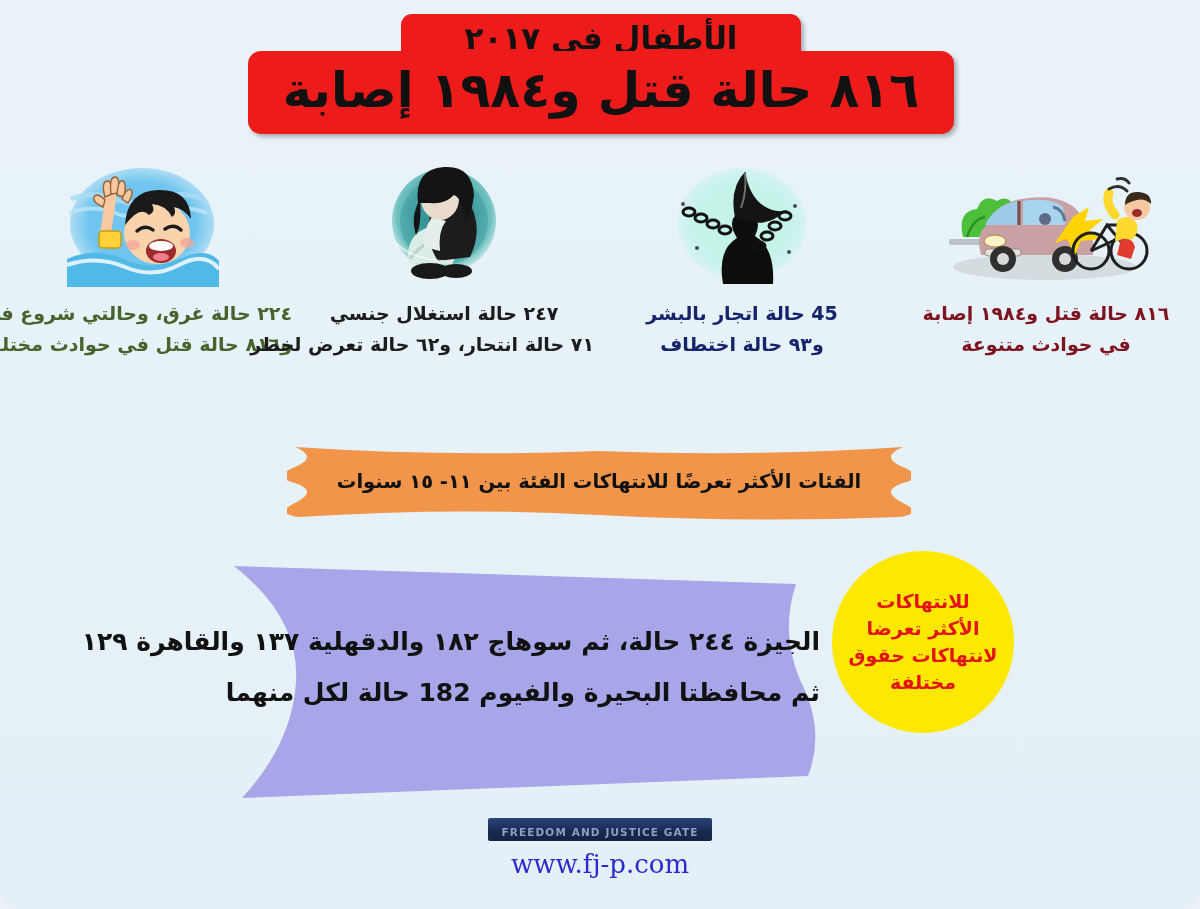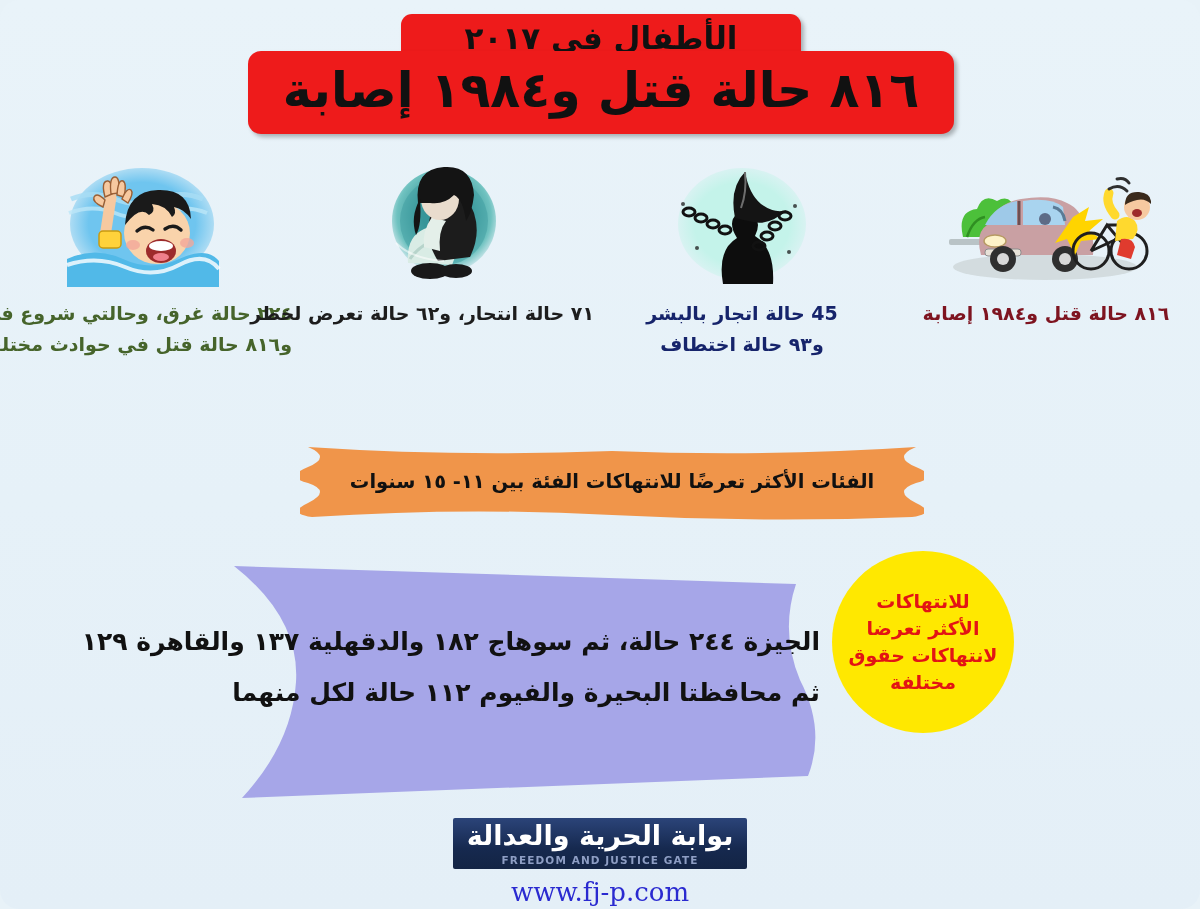--- a/index.html
+++ b/index.html
@@ -40,21 +40,21 @@
   #card-drowning{left:-8px;}
   #card-sexual{left:294px;}
   #card-trafficking{left:592px;}
   #card-accidents{left:896px;}
   #card-drowning .cap{color:#46642b;}
   #card-sexual  .cap{color:#1d1d1d;}
   #card-trafficking .cap{color:#16246b;}
   #card-accidents .cap{color:#7e1420;}
 
   
-  .orange-ribbon{position:absolute;left:300px;top:437px;width:624px;height:88px;}
+  .orange-ribbon{position:absolute;left:287px;top:437px;width:624px;height:88px;}
   .orange-ribbon .txt{
     position:absolute;inset:0;display:flex;align-items:center;justify-content:center;
     direction:rtl;font-weight:bold;font-size:19.5px;color:#111;letter-spacing:0;
     padding:0 46px;box-sizing:border-box;text-align:center;
   }
 
   
   .purple-banner{position:absolute;left:232px;top:560px;width:650px;height:240px;}
   .purple-banner .txt{
     position:absolute;left:28px;top:56px;width:560px;
@@ -165,20 +165,21 @@
           <ellipse cx="66" cy="40" rx="19" ry="21" fill="#e9dccd"></ellipse>
           <path d="M44 44 q-4 -34 26 -36 q28 -2 30 28 q-2 18 -8 26 q-3 -22 -12 -26 q-10 10 -24 8z" fill="#141414"></path>
           <path d="M46 40 q2 26 -4 36 q-6 -18 4 -36z" fill="#141414"></path>
 
           <ellipse cx="56" cy="112" rx="19" ry="8" fill="#191919"></ellipse>
           <ellipse cx="82" cy="112" rx="16" ry="7" fill="#191919"></ellipse>
           <path d="M22 84 q16 16 48 18" stroke="#ffffff" stroke-width="2" fill="none" opacity=".55"></path>
         </svg>
       </div>
       <div class="cap">
+        <div>٢٤٧ حالة استغلال جنسي</div>
         <div>٧١ حالة انتحار، و٦٢ حالة تعرض لخطر</div>
       </div>
     </div>
 
     <div class="card" id="card-trafficking">
       <div class="art">
         <svg width="150" height="128" viewBox="0 0 150 128" aria-hidden="true">
           <defs>
             <radialGradient id="gMintBlob" cx="50%" cy="50%" r="60%">
               <stop offset="62%" stop-color="#c4f3ea"></stop>
@@ -256,20 +257,21 @@
           <ellipse cx="196" cy="50" rx="5" ry="4" fill="#9d2b2b"></ellipse>
           <path d="M174 52 q-10 -12 -6 -22" stroke="#ffd92e" stroke-width="9" stroke-linecap="round" fill="none"></path>
           <g stroke="#2f2f2f" stroke-width="3" fill="none" stroke-linecap="round">
             <path d="M168 26 q10 -6 18 2"></path>
               <path d="M176 16 q8 -2 12 4"></path>
           </g>
         </svg>
       </div>
       <div class="cap">
         <div>٨١٦ حالة قتل و١٩٨٤ إصابة</div>
+        <div>في حوادث متنوعة</div>
       </div>
     </div>
   </div>
 
   <div class="orange-ribbon">
     <svg width="624" height="88" viewBox="0 0 624 88" aria-hidden="true">
       <path d="M8 10
                q24 10 0 20 q-24 10 0 16 q24 8 0 20 q-22 10 4 14
                q150 -10 300 -2 q150 8 300 2
                q26 -4 4 -14 q-24 -12 0 -20 q24 -6 0 -16 q-24 -10 0 -20
@@ -280,34 +282,33 @@
 
   <div class="purple-banner">
     <svg width="650" height="240" viewBox="0 0 650 240" aria-hidden="true">
       <path d="M2 6
                q66 52 62 116 q-4 62 -54 116
                l566 -22
                q18 -46 -8 -96 q-20 -48 -4 -96z" fill="#a6a6e8"></path>
     </svg>
     <div class="txt">
       <div>الجيزة ٢٤٤ حالة، ثم سوهاج ١٨٢ والدقهلية ١٣٧ والقاهرة ١٢٩</div>
-      <div>ثم محافظتا البحيرة والفيوم ١١٢ حالة لكل منهما</div>
+      <div>ثم محافظتا البحيرة والفيوم 182 حالة لكل منهما</div>
     </div>
   </div>
 
   <div class="yellow-circle">
     <div class="txt">
       <div>للانتهاكات</div>
       <div>الأكثر تعرضا</div>
       <div>لانتهاكات حقوق</div>
       <div>مختلفة</div>
     </div>
   </div>
 
   <div class="footer">
     <div class="logo">
-      <div class="ar">بوابة الحرية والعدالة</div>
       <div class="en">FREEDOM AND JUSTICE GATE</div>
     </div>
     <div class="site">www.fj-p.com</div>
   </div>
 
 </div>
 
 </body></html>

